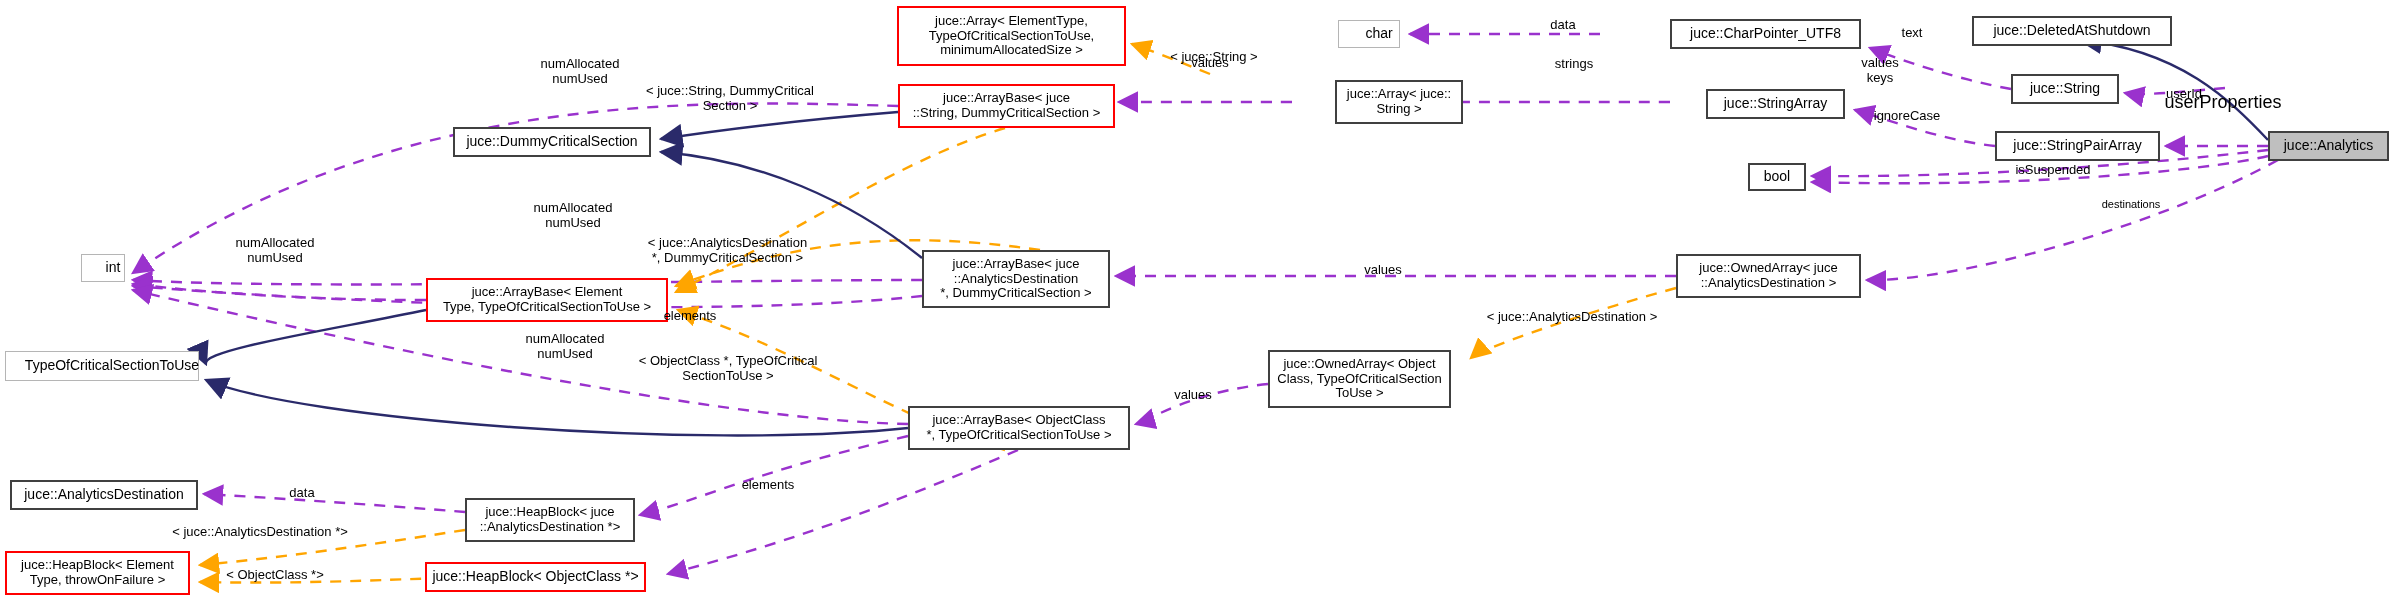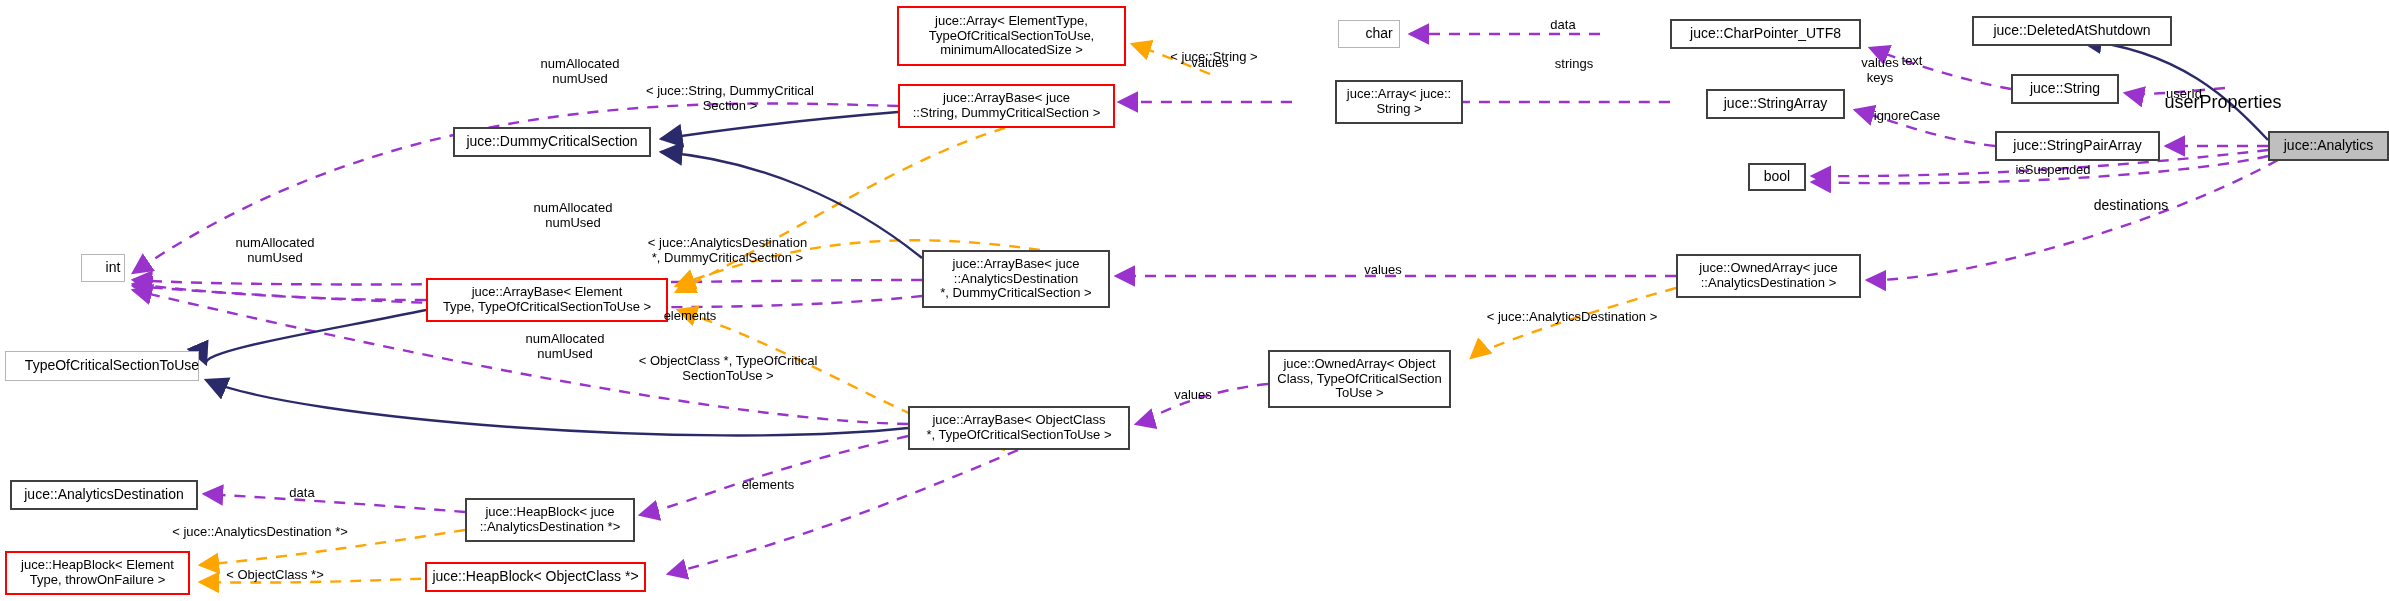--- a/index.html
+++ b/index.html
@@ -110,39 +110,39 @@
   <div class="node b-black" style="left: 465px; top: 498px; width: 170px; height: 44px; font-size: 13px;">juce::HeapBlock&lt; juce
 ::AnalyticsDestination *&gt;</div>
   <div class="node b-red" style="left: 5px; top: 551px; width: 185px; height: 44px; font-size: 13px;">juce::HeapBlock&lt; Element
 Type, throwOnFailure &gt;</div>
   <div class="node b-red" style="left: 425px; top: 562px; width: 221px; height: 30px; font-size: 14px;">juce::HeapBlock&lt; ObjectClass *&gt;</div>
 
   <div class="elabel" style="left: 510px; top: 57px; width: 140px; font-size: 13px;">numAllocated
 numUsed</div>
   <div class="elabel" style="left: 1144px; top: 50px; width: 140px; font-size: 13px;">&lt; juce::String &gt;</div>
   <div class="elabel" style="left: 1528px; top: 18px; width: 70px; font-size: 13px;">data</div>
-  <div class="elabel" style="left: 1882px; top: 26px; width: 60px; font-size: 13px; margin-top: 28px;">text</div>
+  <div class="elabel" style="left: 1882px; top: 26px; width: 60px; font-size: 13px;">text</div>
   <div class="elabel" style="left: 1175px; top: 56px; width: 70px; font-size: 13px;">values</div>
   <div class="elabel" style="left: 1539px; top: 57px; width: 70px; font-size: 13px;">strings</div>
   <div class="elabel" style="left: 1840px; top: 56px; width: 80px; font-size: 13px;">values
 keys</div>
   <div class="elabel" style="left: 2149px; top: 87px; width: 70px; font-size: 13px;">userId</div>
   <div class="elabel" style="left: 2163px; top: 92px; width: 120px; font-size: 18px; text-align: center;">userProperties</div>
   <div class="elabel" style="left: 620px; top: 84px; width: 220px; font-size: 13px;">&lt; juce::String, DummyCritical
 Section &gt;</div>
   <div class="elabel" style="left: 1857px; top: 109px; width: 100px; font-size: 13px;">ignoreCase</div>
   <div class="elabel" style="left: 1998px; top: 163px; width: 110px; font-size: 13px;">isSuspended</div>
   <div class="elabel" style="left: 503px; top: 201px; width: 140px; font-size: 13px;">numAllocated
 numUsed</div>
   <div class="elabel" style="left: 205px; top: 236px; width: 140px; font-size: 13px;">numAllocated
 numUsed</div>
   <div class="elabel" style="left: 615px; top: 236px; width: 225px; font-size: 13px;">&lt; juce::AnalyticsDestination
 *, DummyCriticalSection &gt;</div>
   <div class="elabel" style="left: 1348px; top: 263px; width: 70px; font-size: 13px;">values</div>
-  <div class="elabel" style="left: 2076px; top: 198px; width: 110px; font-size: 14px;">destinations</div>
+  <div class="elabel" style="left: 2076px; top: 198px; width: 110px; font-size: 11px;">destinations</div>
   <div class="elabel" style="left: 645px; top: 309px; width: 90px; font-size: 13px;">elements</div>
   <div class="elabel" style="left: 1462px; top: 310px; width: 220px; font-size: 13px;">&lt; juce::AnalyticsDestination &gt;</div>
   <div class="elabel" style="left: 495px; top: 332px; width: 140px; font-size: 13px;">numAllocated
 numUsed</div>
   <div class="elabel" style="left: 613px; top: 354px; width: 230px; font-size: 13px;">&lt; ObjectClass *, TypeOfCritical
 SectionToUse &gt;</div>
   <div class="elabel" style="left: 1158px; top: 388px; width: 70px; font-size: 13px;">values</div>
   <div class="elabel" style="left: 723px; top: 478px; width: 90px; font-size: 13px;">elements</div>
   <div class="elabel" style="left: 272px; top: 486px; width: 60px; font-size: 13px;">data</div>
   <div class="elabel" style="left: 140px; top: 525px; width: 240px; font-size: 13px;">&lt; juce::AnalyticsDestination *&gt;</div>

